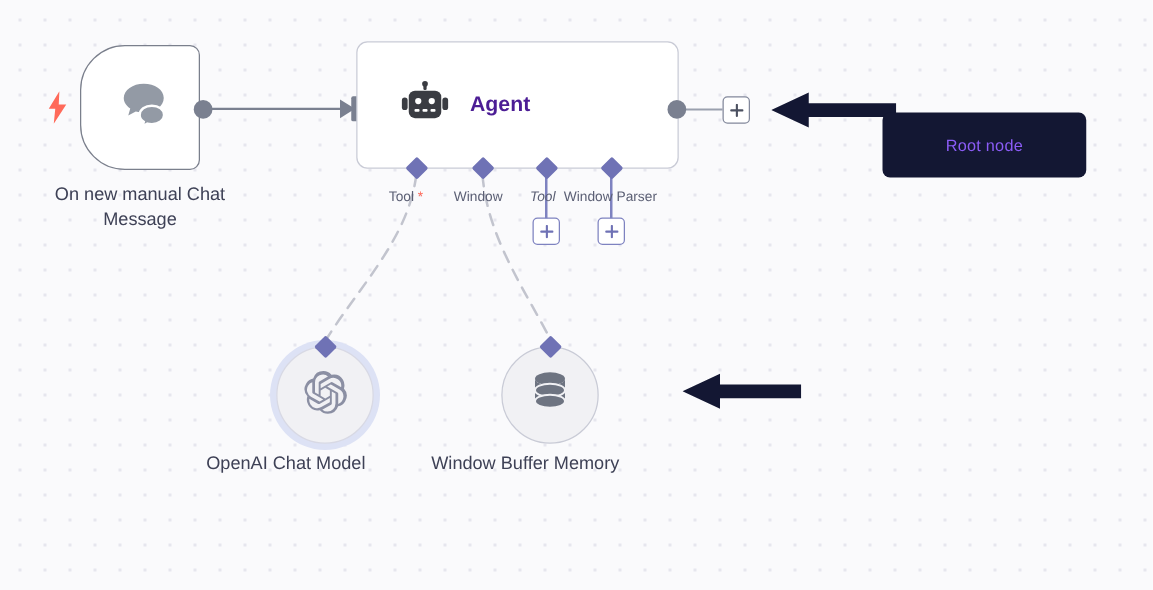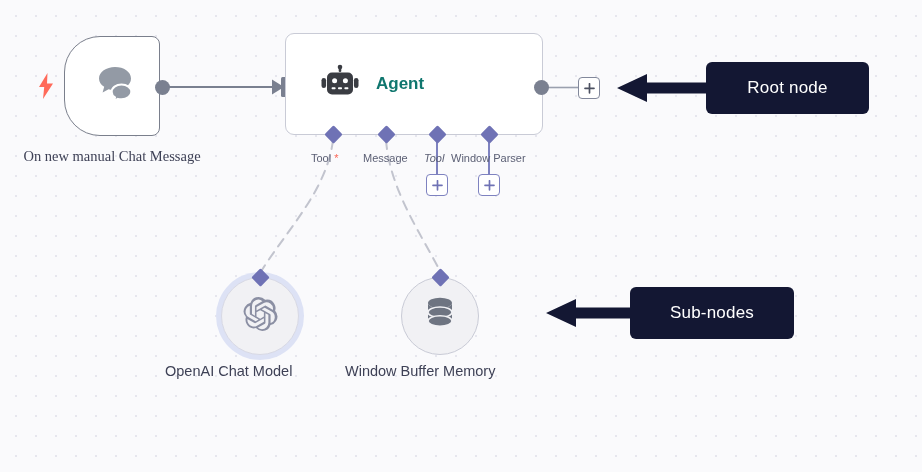--- a/index.html
+++ b/index.html
@@ -57,21 +57,20 @@
 
   .trigger-label {
     position: absolute;
     left: 16px;
     top: 146px;
     width: 192px;
     text-align: center;
     font-size: 14.5px;
     line-height: 20px;
     color: #3E4156;
-    font-family: Liberation Serif, serif;
   }
 
   
   .agent-node {
     position: absolute;
     left: 285px;
     top: 33px;
     width: 258px;
     height: 102px;
     background: #FFFFFF;
@@ -85,21 +84,21 @@
   .agent-icon {
     width: 40px;
     height: 40px;
     flex: 0 0 auto;
     margin-right: 16px;
   }
   .agent-text { display: flex; flex-direction: column; }
   .agent-title {
     font-size: 17px;
     font-weight: bold;
-    color: #0f766e;
+    color: #4c1d95;
     line-height: 20px;
   }
   .agent-sub {
     font-size: 13.5px;
     color: #7C8091;
     line-height: 18px;
     margin-top: 1px;
   }
 
   
@@ -186,27 +185,28 @@
     text-align: left;
     font-size: 14.5px;
     line-height: 20px;
     color: #3E4156;
   }
 
   
   .callout {
     position: absolute;
     background: #131733;
-    color: #ffffff;
+    color: #8b5cf6;
     border-radius: 6px;
     display: flex;
     align-items: center;
     justify-content: center;
-    font-size: 17px;
+    font-size: 13px;
     letter-spacing: 0.2px;
+    margin-top: 28px;
   }
   .callout-arrow {
     position: absolute;
   }
 </style>
 </head>
 <body>
 
 <div id="canvas">
 
@@ -271,21 +271,21 @@
   <div class="plus-btn gray" style="left:578px;top:77px;">
     <svg width="11" height="11" viewBox="0 0 11 11" xmlns="http://www.w3.org/2000/svg">
       <path d="M5.5 0.8v9M1 5.3h9" stroke="#4C5161" stroke-width="1.7" stroke-linecap="round"></path>
     </svg>
   </div>
 
   <div class="diamond" style="left:327px;top:128px;"></div>
   <div class="ep-label" style="left:311px;top:152px;"><span>Tool</span> <span class="req">*</span></div>
 
   <div class="diamond" style="left:380px;top:128px;"></div>
-  <div class="ep-label" style="left:363px;top:152px;">Message</div>
+  <div class="ep-label" style="left:363px;top:152px;">Window</div>
 
   <div class="diamond" style="left:431px;top:128px;"></div>
   <div class="ep-label" style="left:424px;top:152px;font-style:italic;">Tool</div>
 
   <div class="diamond" style="left:483px;top:128px;"></div>
   <div class="ep-label" style="left:451px;top:152px;">Window Parser</div>
 
   <div class="plus-btn purple" style="left:426px;top:174px;">
     <svg width="11" height="11" viewBox="0 0 11 11" xmlns="http://www.w3.org/2000/svg">
       <path d="M5.5 0.8v9M1 5.3h9" stroke="#6F72B5" stroke-width="1.7" stroke-linecap="round"></path>
@@ -326,15 +326,14 @@
       <path d="M0 17 L30 3 L30 11.5 L100 11.5 L100 22.5 L30 22.5 L30 31 Z" fill="#131733"></path>
     </svg>
   </span>
   <div class="callout" style="left:706px;top:62px;width:163px;height:52px;">Root node</div>
 
   <span class="callout-arrow" style="left:546px;top:296px;">
     <svg width="95" height="34" viewBox="0 0 95 34" xmlns="http://www.w3.org/2000/svg">
       <path d="M0 17 L30 3 L30 11.5 L95 11.5 L95 22.5 L30 22.5 L30 31 Z" fill="#131733"></path>
     </svg>
   </span>
-  <div class="callout" style="left:630px;top:287px;width:164px;height:52px;">Sub-nodes</div>
 
 </div>
 
 </body></html>

